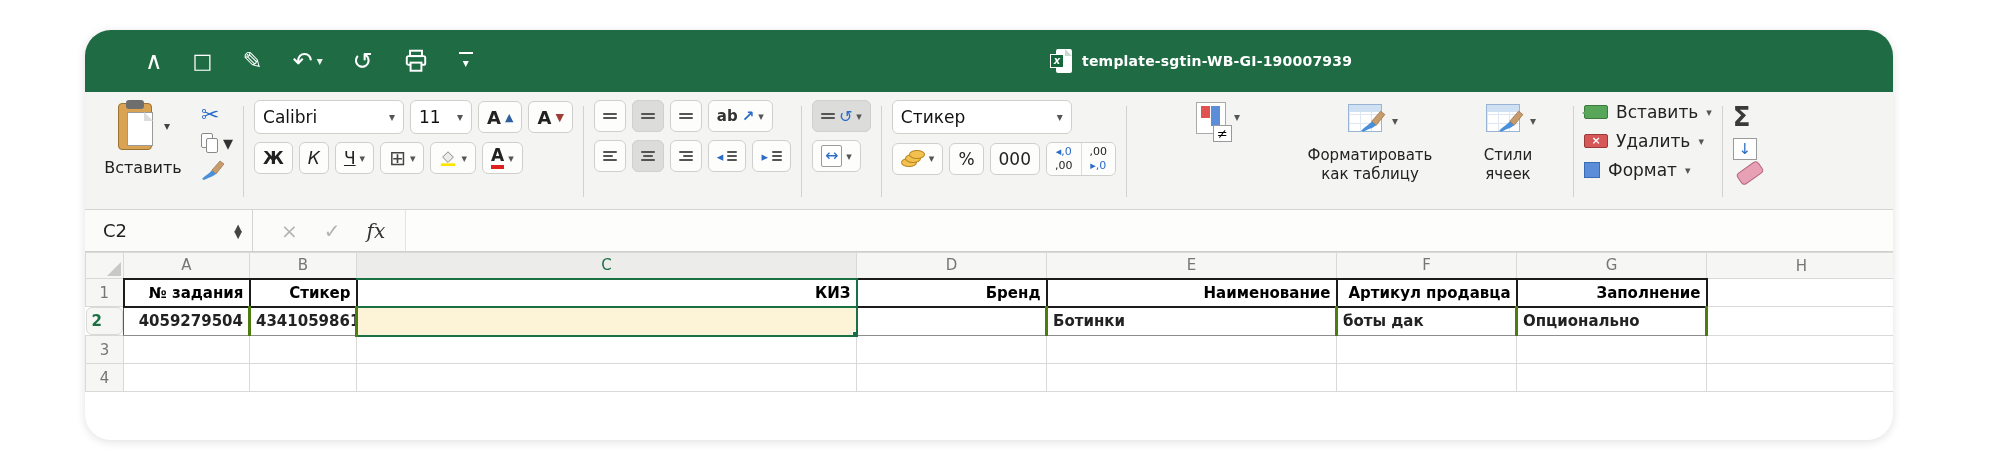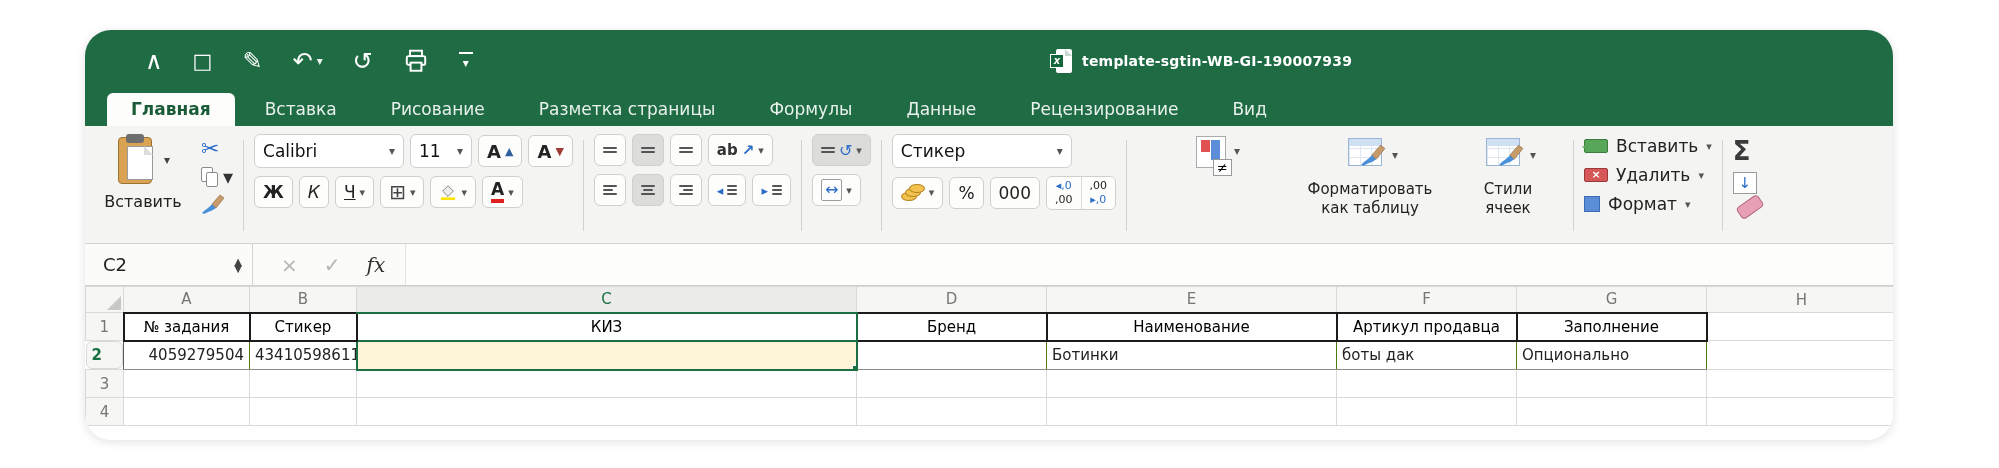--- a/index.html
+++ b/index.html
@@ -140,23 +140,23 @@
   table.grid { border-collapse:collapse; table-layout:fixed; width:1811px; }
   .grid col.c-rh{width:38px;} .grid col.c-a{width:126px;} .grid col.c-b{width:107px;} .grid col.c-c{width:500px;}
   .grid col.c-d{width:190px;} .grid col.c-e{width:290px;} .grid col.c-f{width:180px;} .grid col.c-g{width:190px;} .grid col.c-h{width:190px;}
   .grid th, .grid td { border:1px solid #d9d9d7; font-weight:normal; font-size:15px; color:#222; height:28px; padding:0 5px; overflow:hidden; white-space:nowrap; }
   .grid th { background:#f6f6f4; color:#767674; text-align:center; height:26px; font-size:15px; }
   .grid th.sel-hdr { background:#ececea; color:#1a7043; border-bottom:2px solid #1a7043; }
   .grid td.rh { background:#f6f6f4; color:#767674; text-align:center; }
   .grid td.rh.sel { color:#1a7043; font-weight:bold; }
   .corner { position:relative; }
   .corner::after { content:""; position:absolute; right:2px; bottom:2px; border-style:solid; border-width:0 0 14px 14px; border-color:transparent transparent #c8c8c6 transparent; }
-  td.hdrcell { border:2px solid #1b1b1b; font-weight:normal; text-align:center; font-size:15px; color:#000; }
+  td.hdrcell { border:2px solid #1b1b1b; font-weight:bold; text-align:right; font-size:15px; color:#000; }
   td.kiz-hdr { border:2px solid #1a7043; }
-  td.datacell { border-left:1px solid #5a5a5a; border-right:1px solid #4d7c0f; border-bottom:1px solid #8d8d8b; }
+  td.datacell { border-left:1px solid #5a5a5a; border-right:3px solid #4d7c0f; border-bottom:1px solid #8d8d8b;font-weight:bold; }
   td.num { text-align:right; }
   td.active-cell { background:#fdf3d6; border:2px solid #1a7043; position:relative; }
   .fill-handle { position:absolute; right:-4px; bottom:-4px; width:8px; height:8px; background:#1a7043; border:1px solid #fff; }
 </style>
 </head>
 <body>
 
 <div class="app">
 
   <div class="titlebar">
@@ -184,30 +184,20 @@
     <div class="title-wrap">
       <span class="xlicon">
           <i class="page"></i>
           <i class="fold"></i>
           <i class="xbox">x</i>
         </span>
       <span class="title-text">template-sgtin-WB-GI-190007939</span>
     </div>
   </div>
 
-  <div class="tabs">
-    <span class="tab selected">Главная</span>
-    <span class="tab">Вставка</span>
-    <span class="tab">Рисование</span>
-    <span class="tab">Разметка страницы</span>
-    <span class="tab">Формулы</span>
-    <span class="tab">Данные</span>
-    <span class="tab">Рецензирование</span>
-    <span class="tab">Вид</span>
-  </div>
 
   <div class="ribbon">
 
     <div class="rgroup">
       <div class="paste-big">
         <div style="display:flex;align-items:center;">
           <span class="clipboard">
               <i class="board"></i>
               <i class="clip"></i>
               <i class="sheet"></i>

